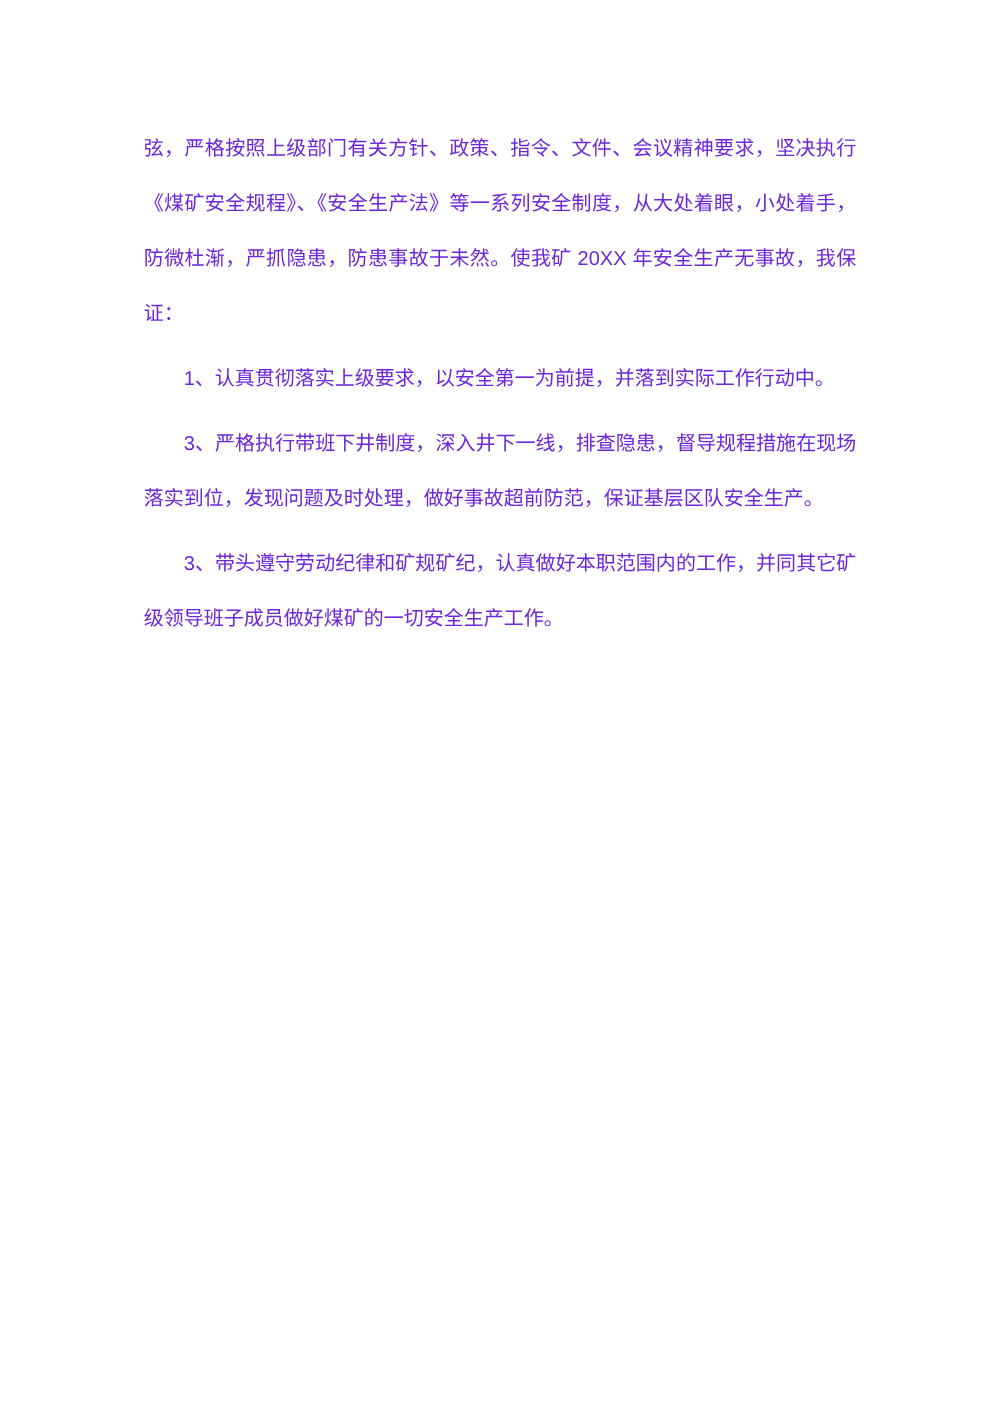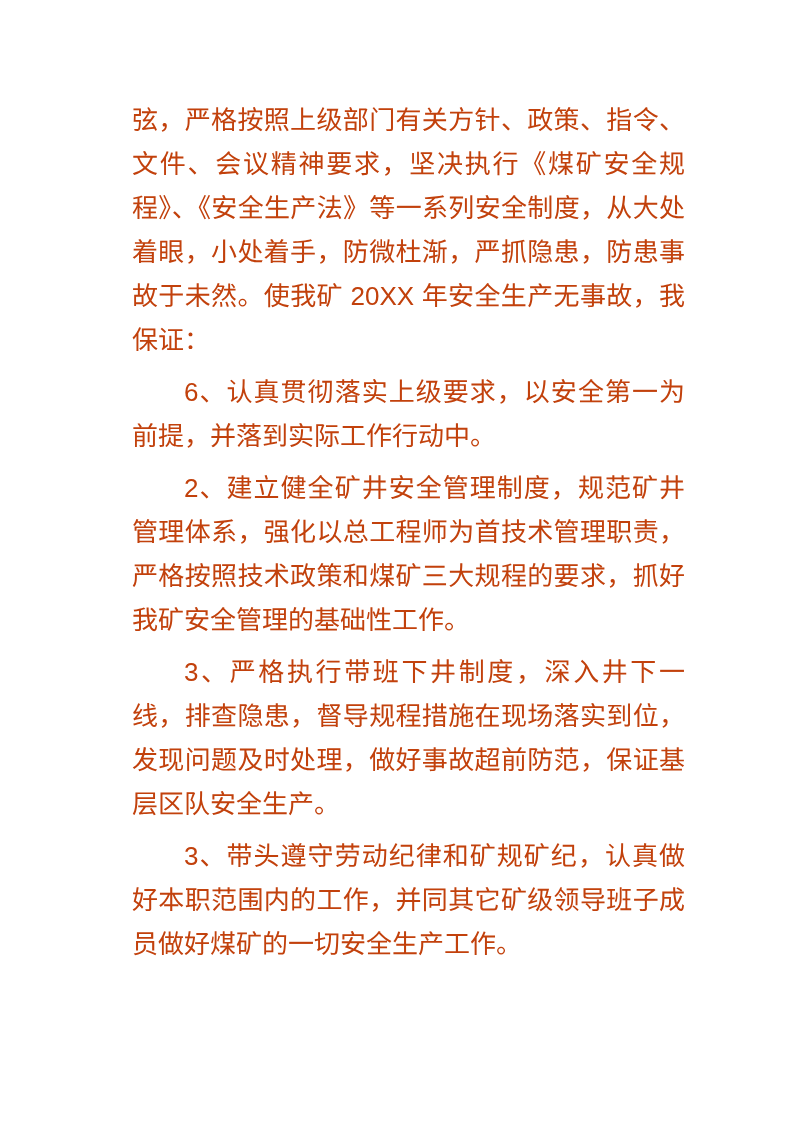--- a/index.html
+++ b/index.html
@@ -14,24 +14,24 @@
     background: #ffffff;
     overflow: hidden;
     font-family: "Liberation Serif", "DejaVu Serif", serif;
   }
   .content {
     box-sizing: border-box;
     width: 800px;
     padding: 98px 115px 0 115px;
   }
   .content p {
-    margin: 0 0 8px 17px;
-    font-size: 26px;
+    margin: 0 0 8px 0;
+    font-size: 16px;
     line-height: 44px;
-    color: #c2410c;
+    color: #6d28d9;
     text-align: justify;
     text-justify: inter-ideograph;
     word-break: break-all;
     font-weight: 400;
   }
   
   .content p {
     font-family: "Liberation Sans", "Liberation Serif", "DejaVu Serif", serif;
   }
   .content p.indented {
@@ -40,18 +40,17 @@
   .content p.continuation {
     text-indent: 0;
   }
 </style>
 </head>
 <body>
 
 <div class="page">
   <div class="content">
     <p class="continuation">弦，严格按照上级部门有关方针、政策、指令、文件、会议精神要求，坚决执行《煤矿安全规程》、《安全生产法》等一系列安全制度，从大处着眼，小处着手，防微杜渐，严抓隐患，防患事故于未然。使我矿 20XX 年安全生产无事故，我保证：</p>
-    <p class="indented">6、认真贯彻落实上级要求，以安全第一为前提，并落到实际工作行动中。</p>
-    <p class="indented">2、建立健全矿井安全管理制度，规范矿井管理体系，强化以总工程师为首技术管理职责，严格按照技术政策和煤矿三大规程的要求，抓好我矿安全管理的基础性工作。</p>
+    <p class="indented">1、认真贯彻落实上级要求，以安全第一为前提，并落到实际工作行动中。</p>
     <p class="indented">3、严格执行带班下井制度，深入井下一线，排查隐患，督导规程措施在现场落实到位，发现问题及时处理，做好事故超前防范，保证基层区队安全生产。</p>
     <p class="indented">3、带头遵守劳动纪律和矿规矿纪，认真做好本职范围内的工作，并同其它矿级领导班子成员做好煤矿的一切安全生产工作。</p>
   </div>
 </div>
 
 </body></html>

